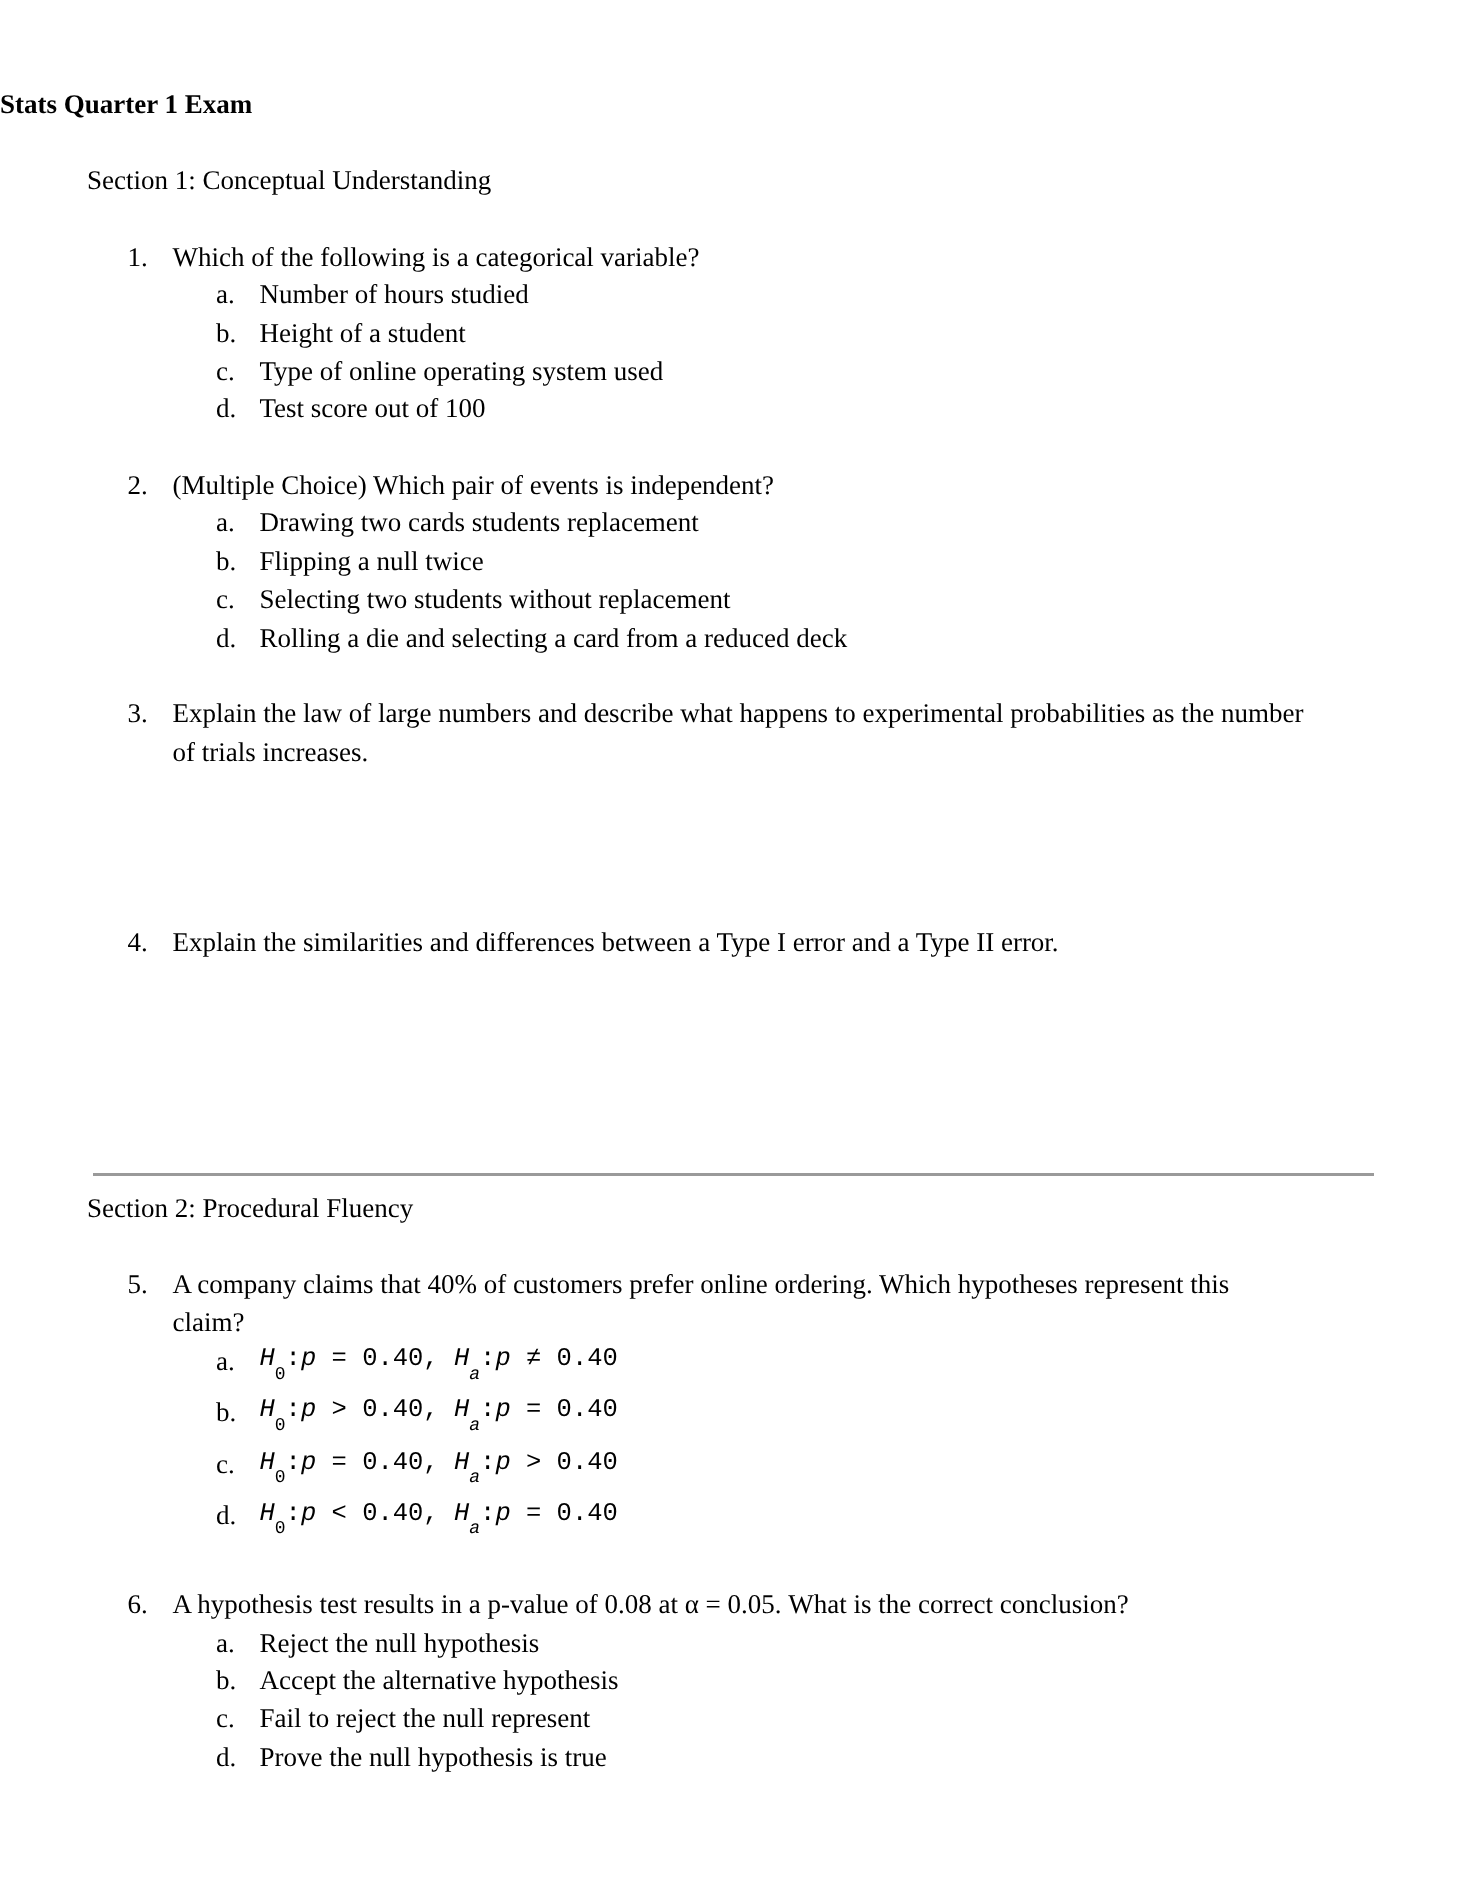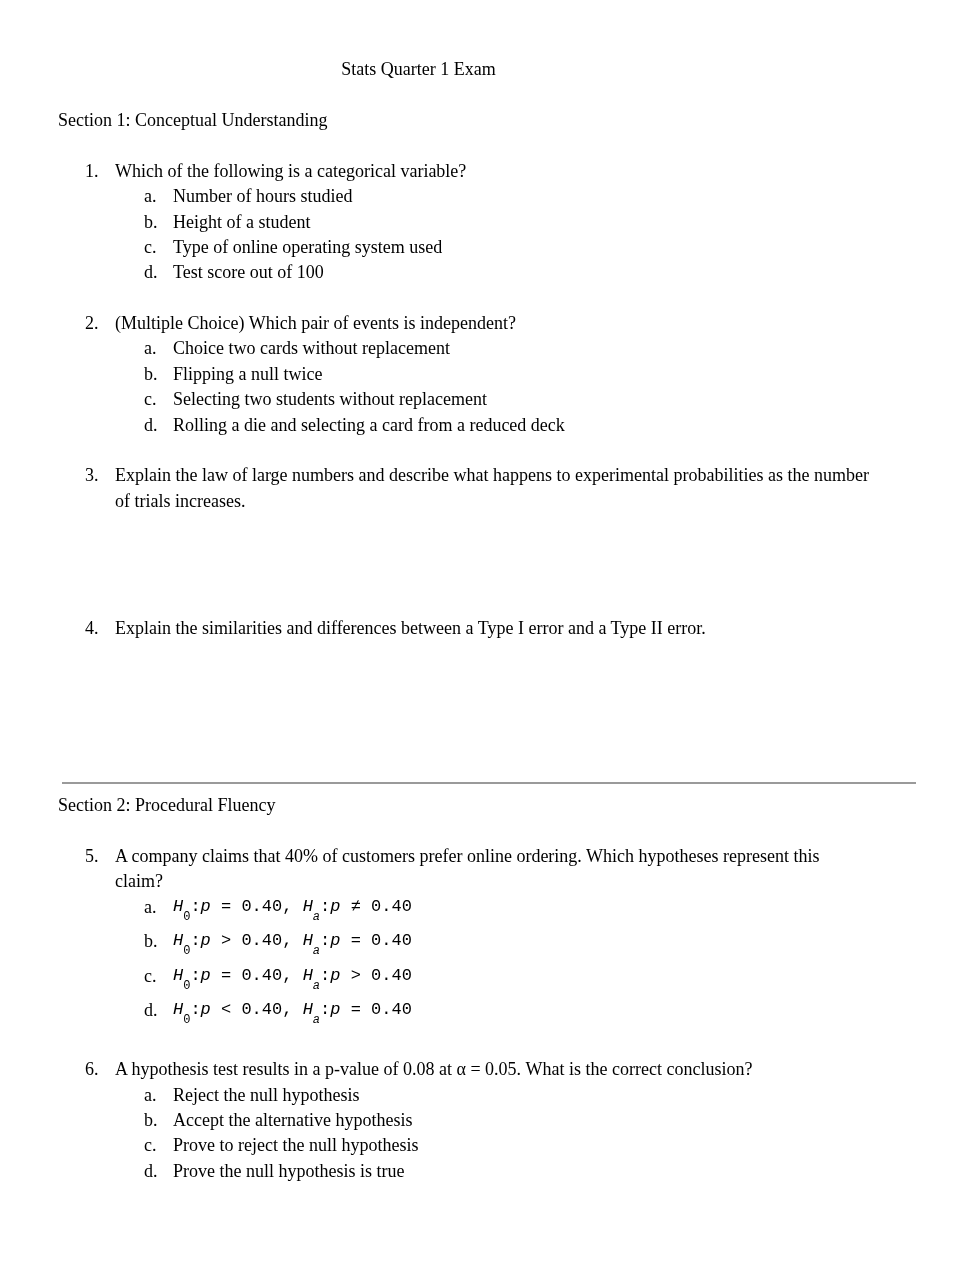--- a/index.html
+++ b/index.html
@@ -1,21 +1,21 @@
 <!DOCTYPE html>
 <html><head>
 <meta charset="utf-8">
 <style>
   html, body { margin: 0; padding: 0; background: #ffffff; }
   body {
     width: 979px; height: 1266px; position: relative; overflow: hidden;
     font-family: "Liberation Serif", serif; color: #000; font-size: 18px;
   }
   .abs { position: absolute; white-space: nowrap; line-height: 1; }
-  .title { font-weight: normal; left: 0; width: 837px; text-align: center; top: 60px; }
+  .title { font-weight: bold; left: 0; width: 837px; top: 60px; }
   .section { left: 58px; }
   .qnum { left: 85px; }
   .qtext { left: 115px; }
   .olet { left: 144px; }
   .otext { left: 173px; }
   .hr { position: absolute; left: 62px; width: 854px; top: 782px; height: 2px; background: #9a9a9a; }
   .math { font-family: Liberation Mono, monospace; font-size: 17px; }
   .math i { font-style: italic; }
   .math .sub { position: relative; top: 9px; font-size: 12px; }
 </style>
@@ -38,21 +38,21 @@
     <div class="abs olet" style="top:238px">c.</div>
     <div class="abs otext" style="top:238px">Type of online operating system used</div>
     <div class="abs olet" style="top:263px">d.</div>
     <div class="abs otext" style="top:263px">Test score out of 100</div>
   </div>
 
   <div>
     <div class="abs qnum" style="top:314px">2.</div>
     <div class="abs qtext" style="top:314px">(Multiple Choice) Which pair of events is independent?</div>
     <div class="abs olet" style="top:339px">a.</div>
-    <div class="abs otext" style="top:339px">Choice two cards without replacement</div>
+    <div class="abs otext" style="top:339px">Drawing two cards students replacement</div>
     <div class="abs olet" style="top:365px">b.</div>
     <div class="abs otext" style="top:365px">Flipping a null twice</div>
     <div class="abs olet" style="top:390px">c.</div>
     <div class="abs otext" style="top:390px">Selecting two students without replacement</div>
     <div class="abs olet" style="top:416px">d.</div>
     <div class="abs otext" style="top:416px">Rolling a die and selecting a card from a reduced deck</div>
   </div>
 
   <div>
     <div class="abs qnum" style="top:466px">3.</div>
@@ -96,18 +96,18 @@
   </div>
 
   <div>
     <div class="abs qnum" style="top:1060px">6.</div>
     <div class="abs qtext" style="top:1060px">A hypothesis test results in a p-value of 0.08 at α = 0.05. What is the correct conclusion?</div>
     <div class="abs olet" style="top:1086px">a.</div>
     <div class="abs otext" style="top:1086px">Reject the null hypothesis</div>
     <div class="abs olet" style="top:1111px">b.</div>
     <div class="abs otext" style="top:1111px">Accept the alternative hypothesis</div>
     <div class="abs olet" style="top:1136px">c.</div>
-    <div class="abs otext" style="top:1136px">Prove to reject the null hypothesis</div>
+    <div class="abs otext" style="top:1136px">Fail to reject the null represent</div>
     <div class="abs olet" style="top:1162px">d.</div>
     <div class="abs otext" style="top:1162px">Prove the null hypothesis is true</div>
   </div>
 
 </div>
 
 </body></html>

